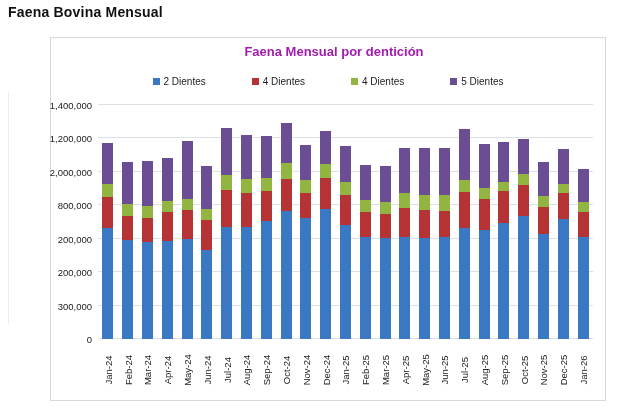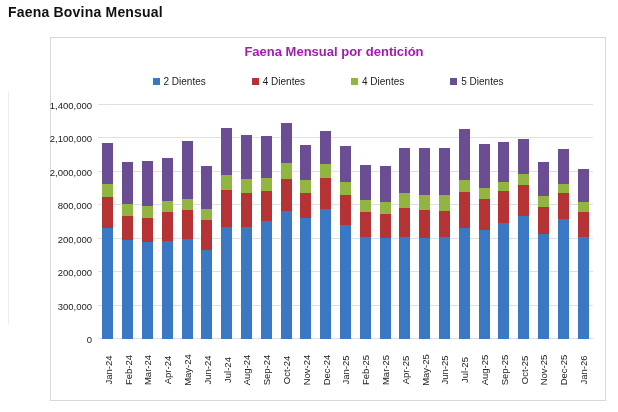--- a/index.html
+++ b/index.html
@@ -88,21 +88,21 @@
           <span>5 Dientes</span>
         </div>
       </div>
     <div class="ylabels">
         <div class="ylabel" style="bottom: 0px;">0</div>
         <div class="ylabel" style="bottom: 33.4286px;">300,000</div>
         <div class="ylabel" style="bottom: 66.8571px;">200,000</div>
         <div class="ylabel" style="bottom: 100.286px;">200,000</div>
         <div class="ylabel" style="bottom: 133.714px;">800,000</div>
         <div class="ylabel" style="bottom: 167.143px;">2,000,000</div>
-        <div class="ylabel" style="bottom: 200.571px;">2,100,000</div>
+        <div class="ylabel" style="bottom: 200.571px;">1,200,000</div>
         <div class="ylabel" style="bottom: 234px;">1,400,000</div>
       </div>
     <div class="plot">
       <div class="gridlines">
           <div class="gridline" style="bottom: 0px;"></div>
           <div class="gridline" style="bottom: 33.4286px;"></div>
           <div class="gridline" style="bottom: 66.8571px;"></div>
           <div class="gridline" style="bottom: 100.286px;"></div>
           <div class="gridline" style="bottom: 133.714px;"></div>
           <div class="gridline" style="bottom: 167.143px;"></div>

